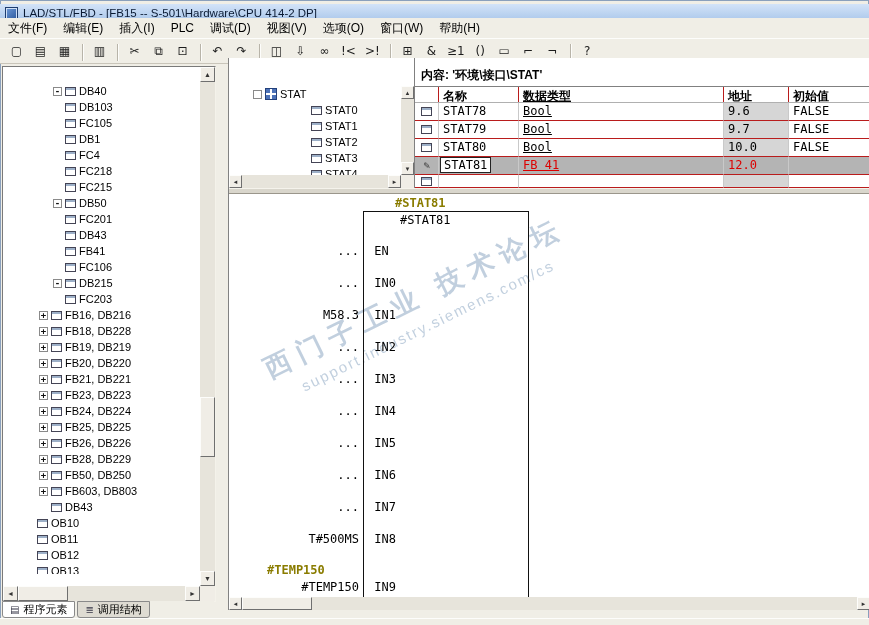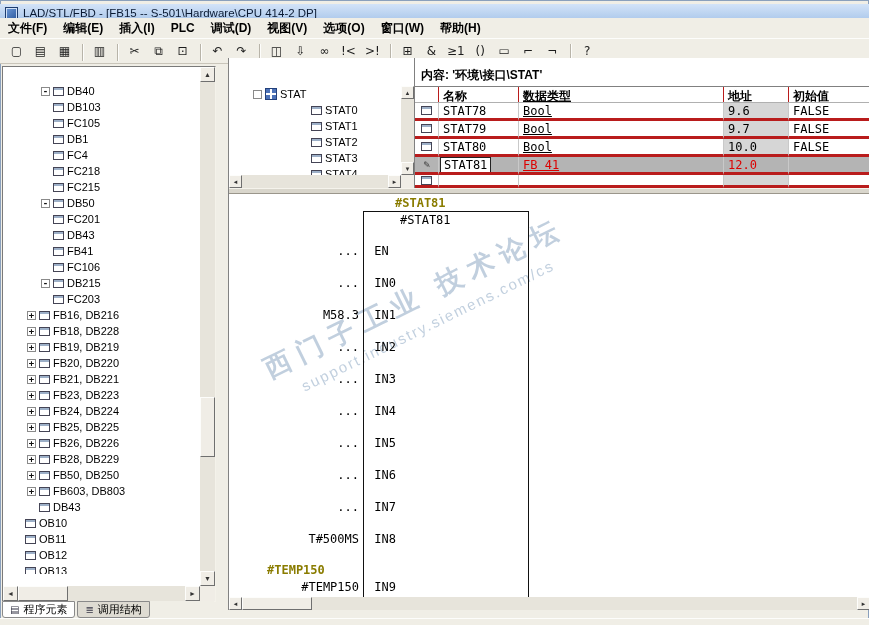--- a/index.html
+++ b/index.html
@@ -10,36 +10,36 @@
   
   .titlebar{position:absolute;left:0;top:4px;width:869px;height:18px;
     background:linear-gradient(var(--titlebar-top,#d3e3f8),var(--titlebar-bottom,#a8c6ea));
     display:flex;align-items:center;gap:5px;padding:0 5px;box-sizing:border-box;
     font-size:11.5px;color:#0a1a33;}
   .appicon{width:13px;height:13px;flex:none;background:linear-gradient(135deg,#6e9ad8,#2d5a9e);
     border:1px solid #1d3c6e;box-shadow:inset 0 0 0 1px #cfe0f7;box-sizing:border-box;}
   
   .menubar{position:absolute;left:0;top:18px;width:869px;height:20px;display:flex;align-items:stretch;
     background:var(--chrome,#f0eee6);}
-  .menu-item{display:flex;align-items:center;padding:0 8px;font-size:12px;cursor:default;font-weight:bold;}
+  .menu-item{display:flex;align-items:center;padding:0 8px;font-size:12px;cursor:default;}
   
   .toolbar{position:absolute;left:0;top:38px;width:869px;height:26px;display:flex;align-items:center;
     padding:0 5px;box-sizing:border-box;gap:1px;background:var(--chrome,#f0eee6);
     border-top:1px solid #fdfdfb;border-bottom:1px solid #c9c5ba;}
   .tbtn{min-width:23px;height:21px;display:inline-flex;align-items:center;justify-content:center;
     background:none;border:1px solid transparent;padding:0 2px;color:#1c1c1c;
     font:12px "DejaVu Sans","Liberation Sans",sans-serif;}
   .tbtn[data-sep="1"]{margin-left:11px;position:relative;}
   .tbtn[data-sep="1"]::before{content:"";position:absolute;left:-7px;top:2px;height:17px;width:0;
     border-left:1px solid #b8b4a9;border-right:1px solid #fdfdfb;}
   .glyph{pointer-events:none;}
   
   .leftpane{position:absolute;left:2px;top:66px;width:212px;height:534px;background:#fff;
     border:1px solid;border-color:#7a7a7a #f4f2ea #f4f2ea #7a7a7a;box-sizing:content-box;}
-  .tree{position:absolute;left:0;top:0;width:197px;height:507px;overflow:hidden;
+  .tree{position:absolute;left:12px;top:0;width:197px;height:507px;overflow:hidden;
     padding-top:16px;box-sizing:border-box;}
   .titem{height:16px;display:flex;align-items:center;gap:3px;font-size:11px;white-space:nowrap;}
   .titem[data-level="3"]{padding-left:38px;}
   .titem[data-level="2"]{padding-left:24px;}
   .titem[data-level="1"]{padding-left:10px;}
   .exp{width:9px;height:9px;box-sizing:border-box;border:1px solid #8a8a8a;background:#fff;flex:none;position:relative;}
   .exp::after{content:"";position:absolute;inset:0;display:flex;align-items:center;justify-content:center;
     font:bold 9px/1 "DejaVu Sans Mono",monospace;color:#111;}
   .titem[data-exp="minus"] .exp::after{content:"-";}
   .titem[data-exp="plus"] .exp::after{content:"+";}
@@ -79,21 +79,21 @@
                linear-gradient(#fff,#fff) 0 50%/100% 2px no-repeat,#4d72b8;}
   .d-vscroll{left:172px;top:28px;width:13px;height:89px;}
   .d-hscroll{left:0;top:117px;width:172px;height:13px;}
   
   .dtable{position:absolute;left:185px;top:0;width:456px;height:130px;border-left:1px solid #808080;box-sizing:border-box;}
   .thead{position:absolute;left:0;top:28px;width:456px;height:17px;display:flex;font-weight:bold;font-size:12px;
     border-top:1px solid #808080;border-bottom:1px solid #b0b0b0;box-sizing:border-box;}
   .hc{box-sizing:border-box;border-right:1px solid #b91c1c;padding:1px 4px;white-space:nowrap;overflow:hidden;}
   .tbody{position:absolute;left:0;top:45px;width:456px;}
   .trow{display:flex;height:18px;font:12px "DejaVu Sans Mono","Liberation Mono",monospace;}
-  .tc{box-sizing:border-box;border-right:1px solid #c9c9c9;border-bottom:3px solid #b91c1c;
+  .tc{box-sizing:border-box;border-right:1px solid #c9c9c9;border-bottom:1px solid #b91c1c;
     padding:1px 4px;white-space:nowrap;overflow:hidden;}
   .w-icon{width:24px;display:flex;align-items:center;justify-content:center;padding:1px 2px;}
   .w-name{width:80px;}
   .w-type{width:205px;text-decoration:underline;}
   .w-addr{width:65px;background:var(--addr-cell,#d6d6d6);}
   .w-init{width:82px;border-right:none;}
   .c-icon::before{content:"";display:inline-block;width:11px;height:9px;box-sizing:border-box;
     border:1px solid #445;background:#fff;box-shadow:inset 0 2px 0 #9db0c8;}
   .trow[data-state="sel"]{background:var(--selected-row,#b4b4b4);}
   .trow[data-state="sel"] .w-addr{background:var(--selected-row,#b4b4b4);}

